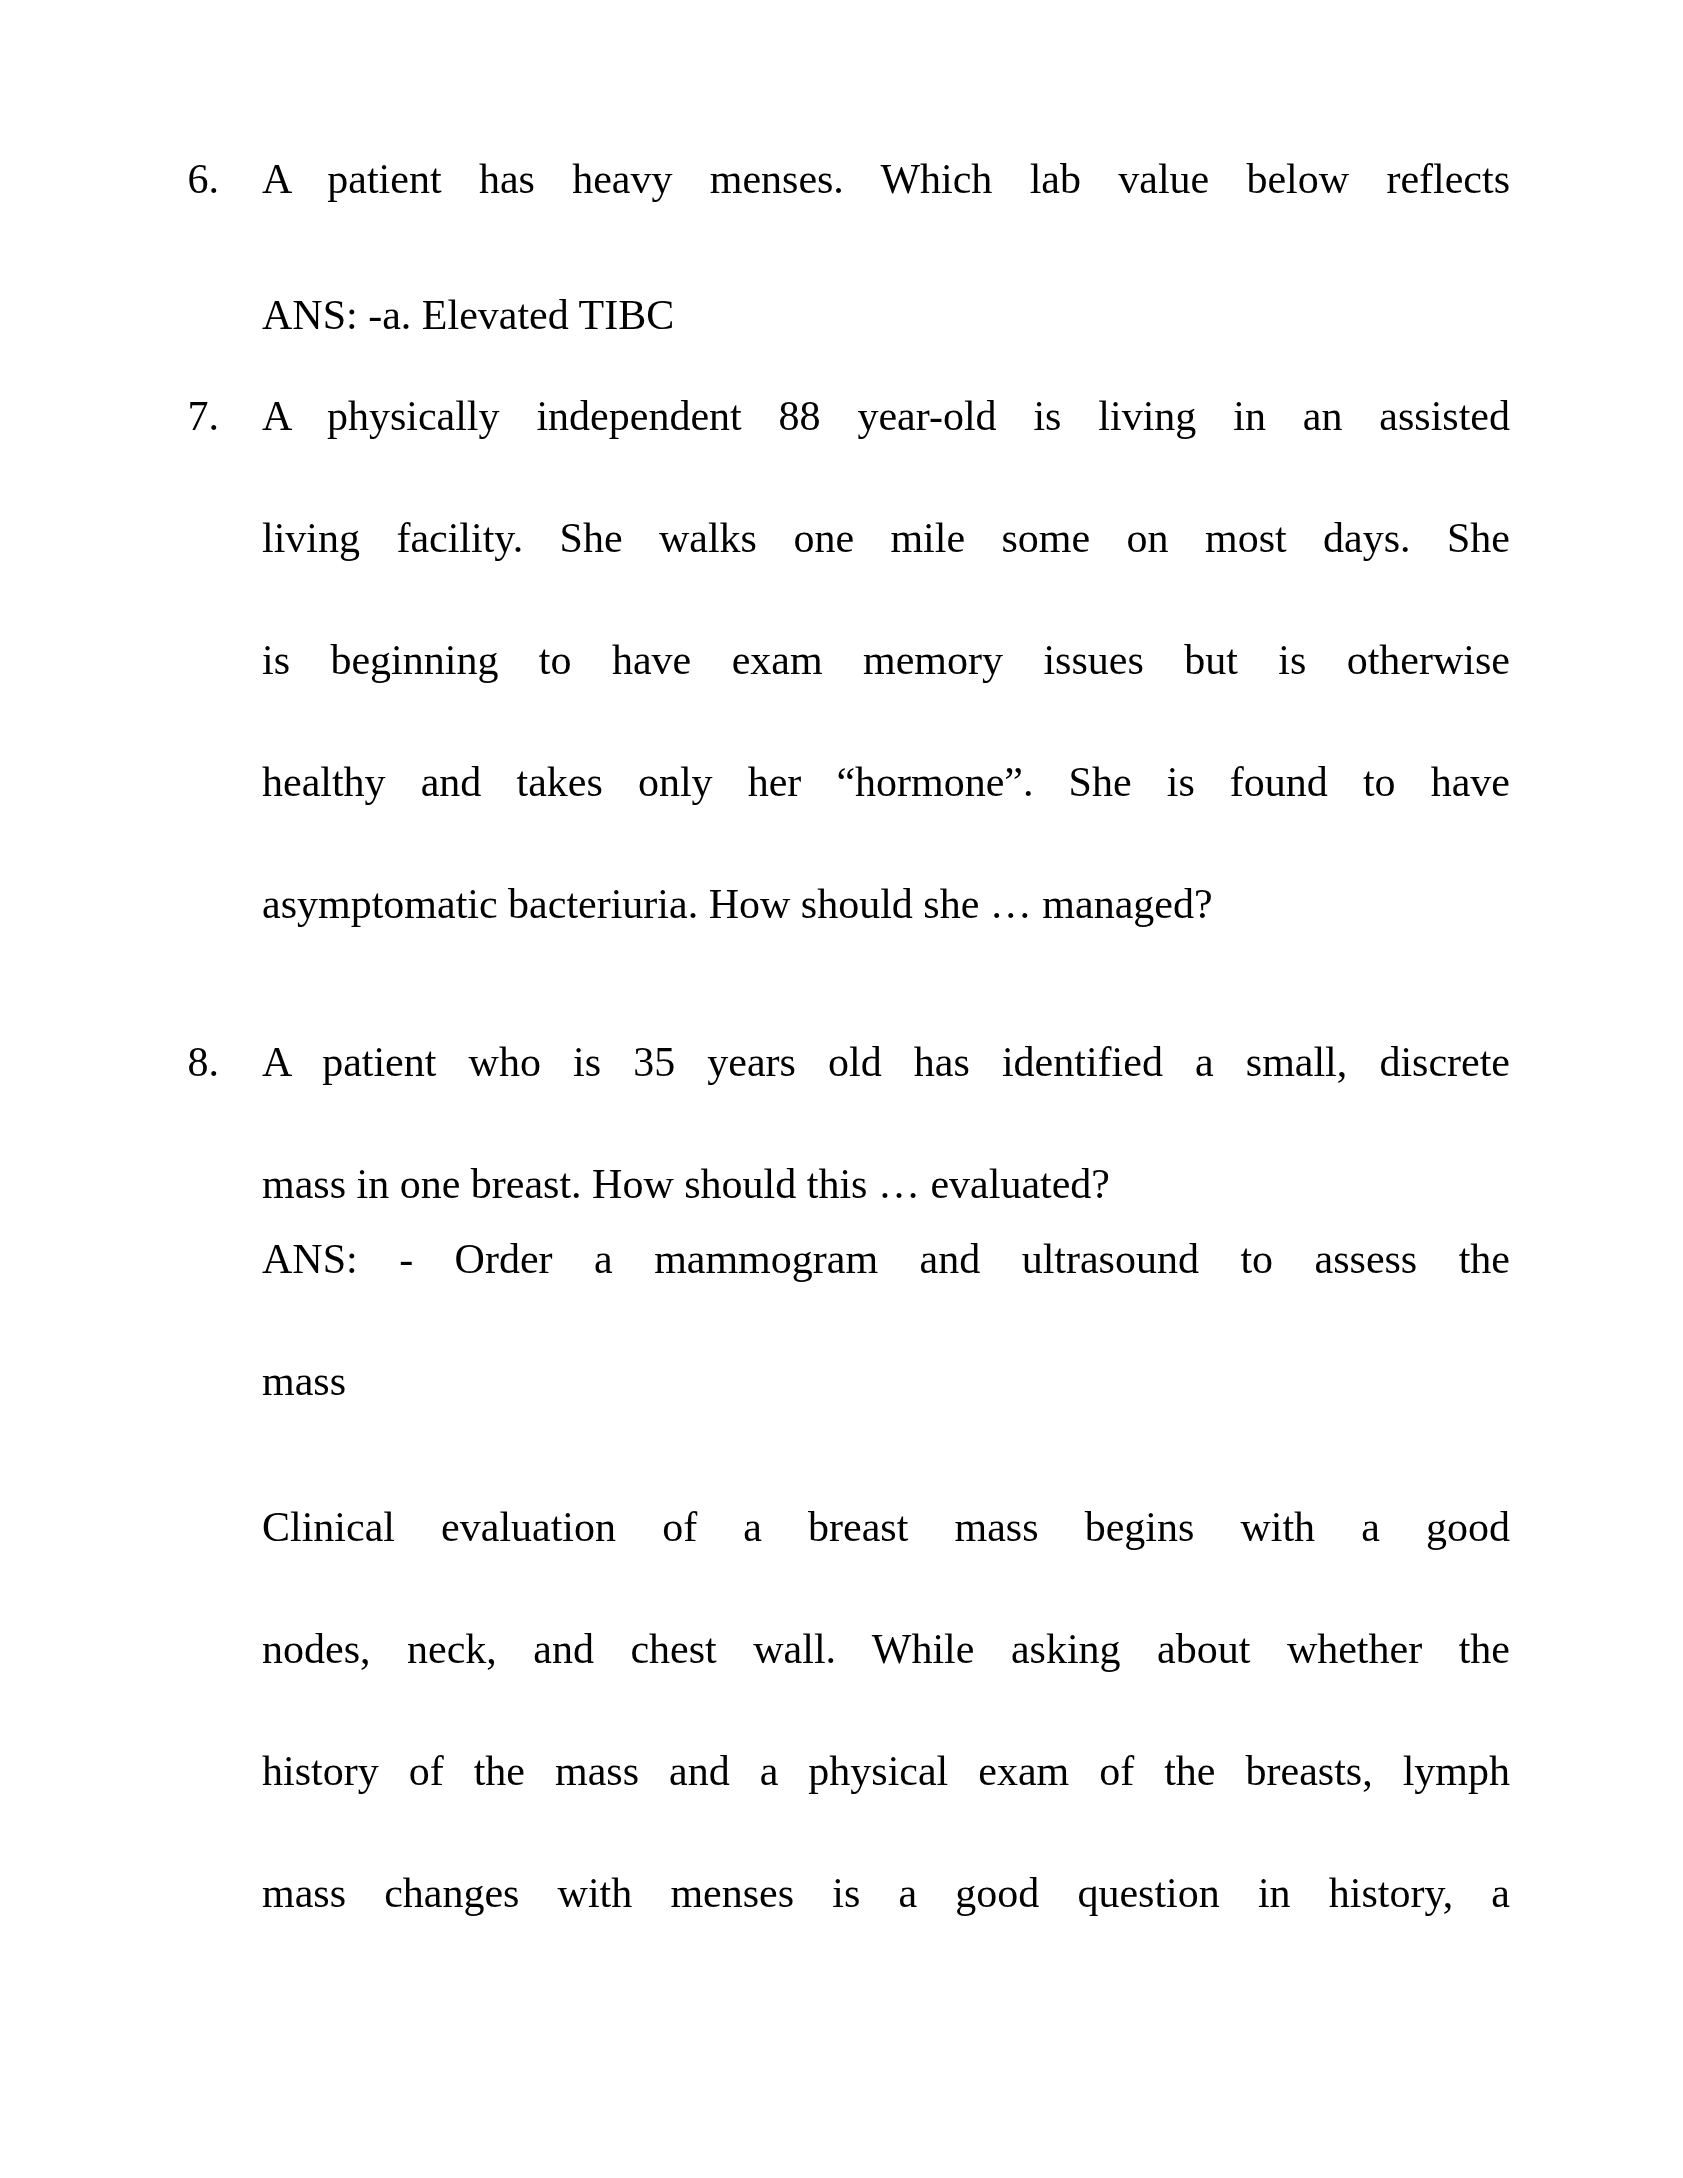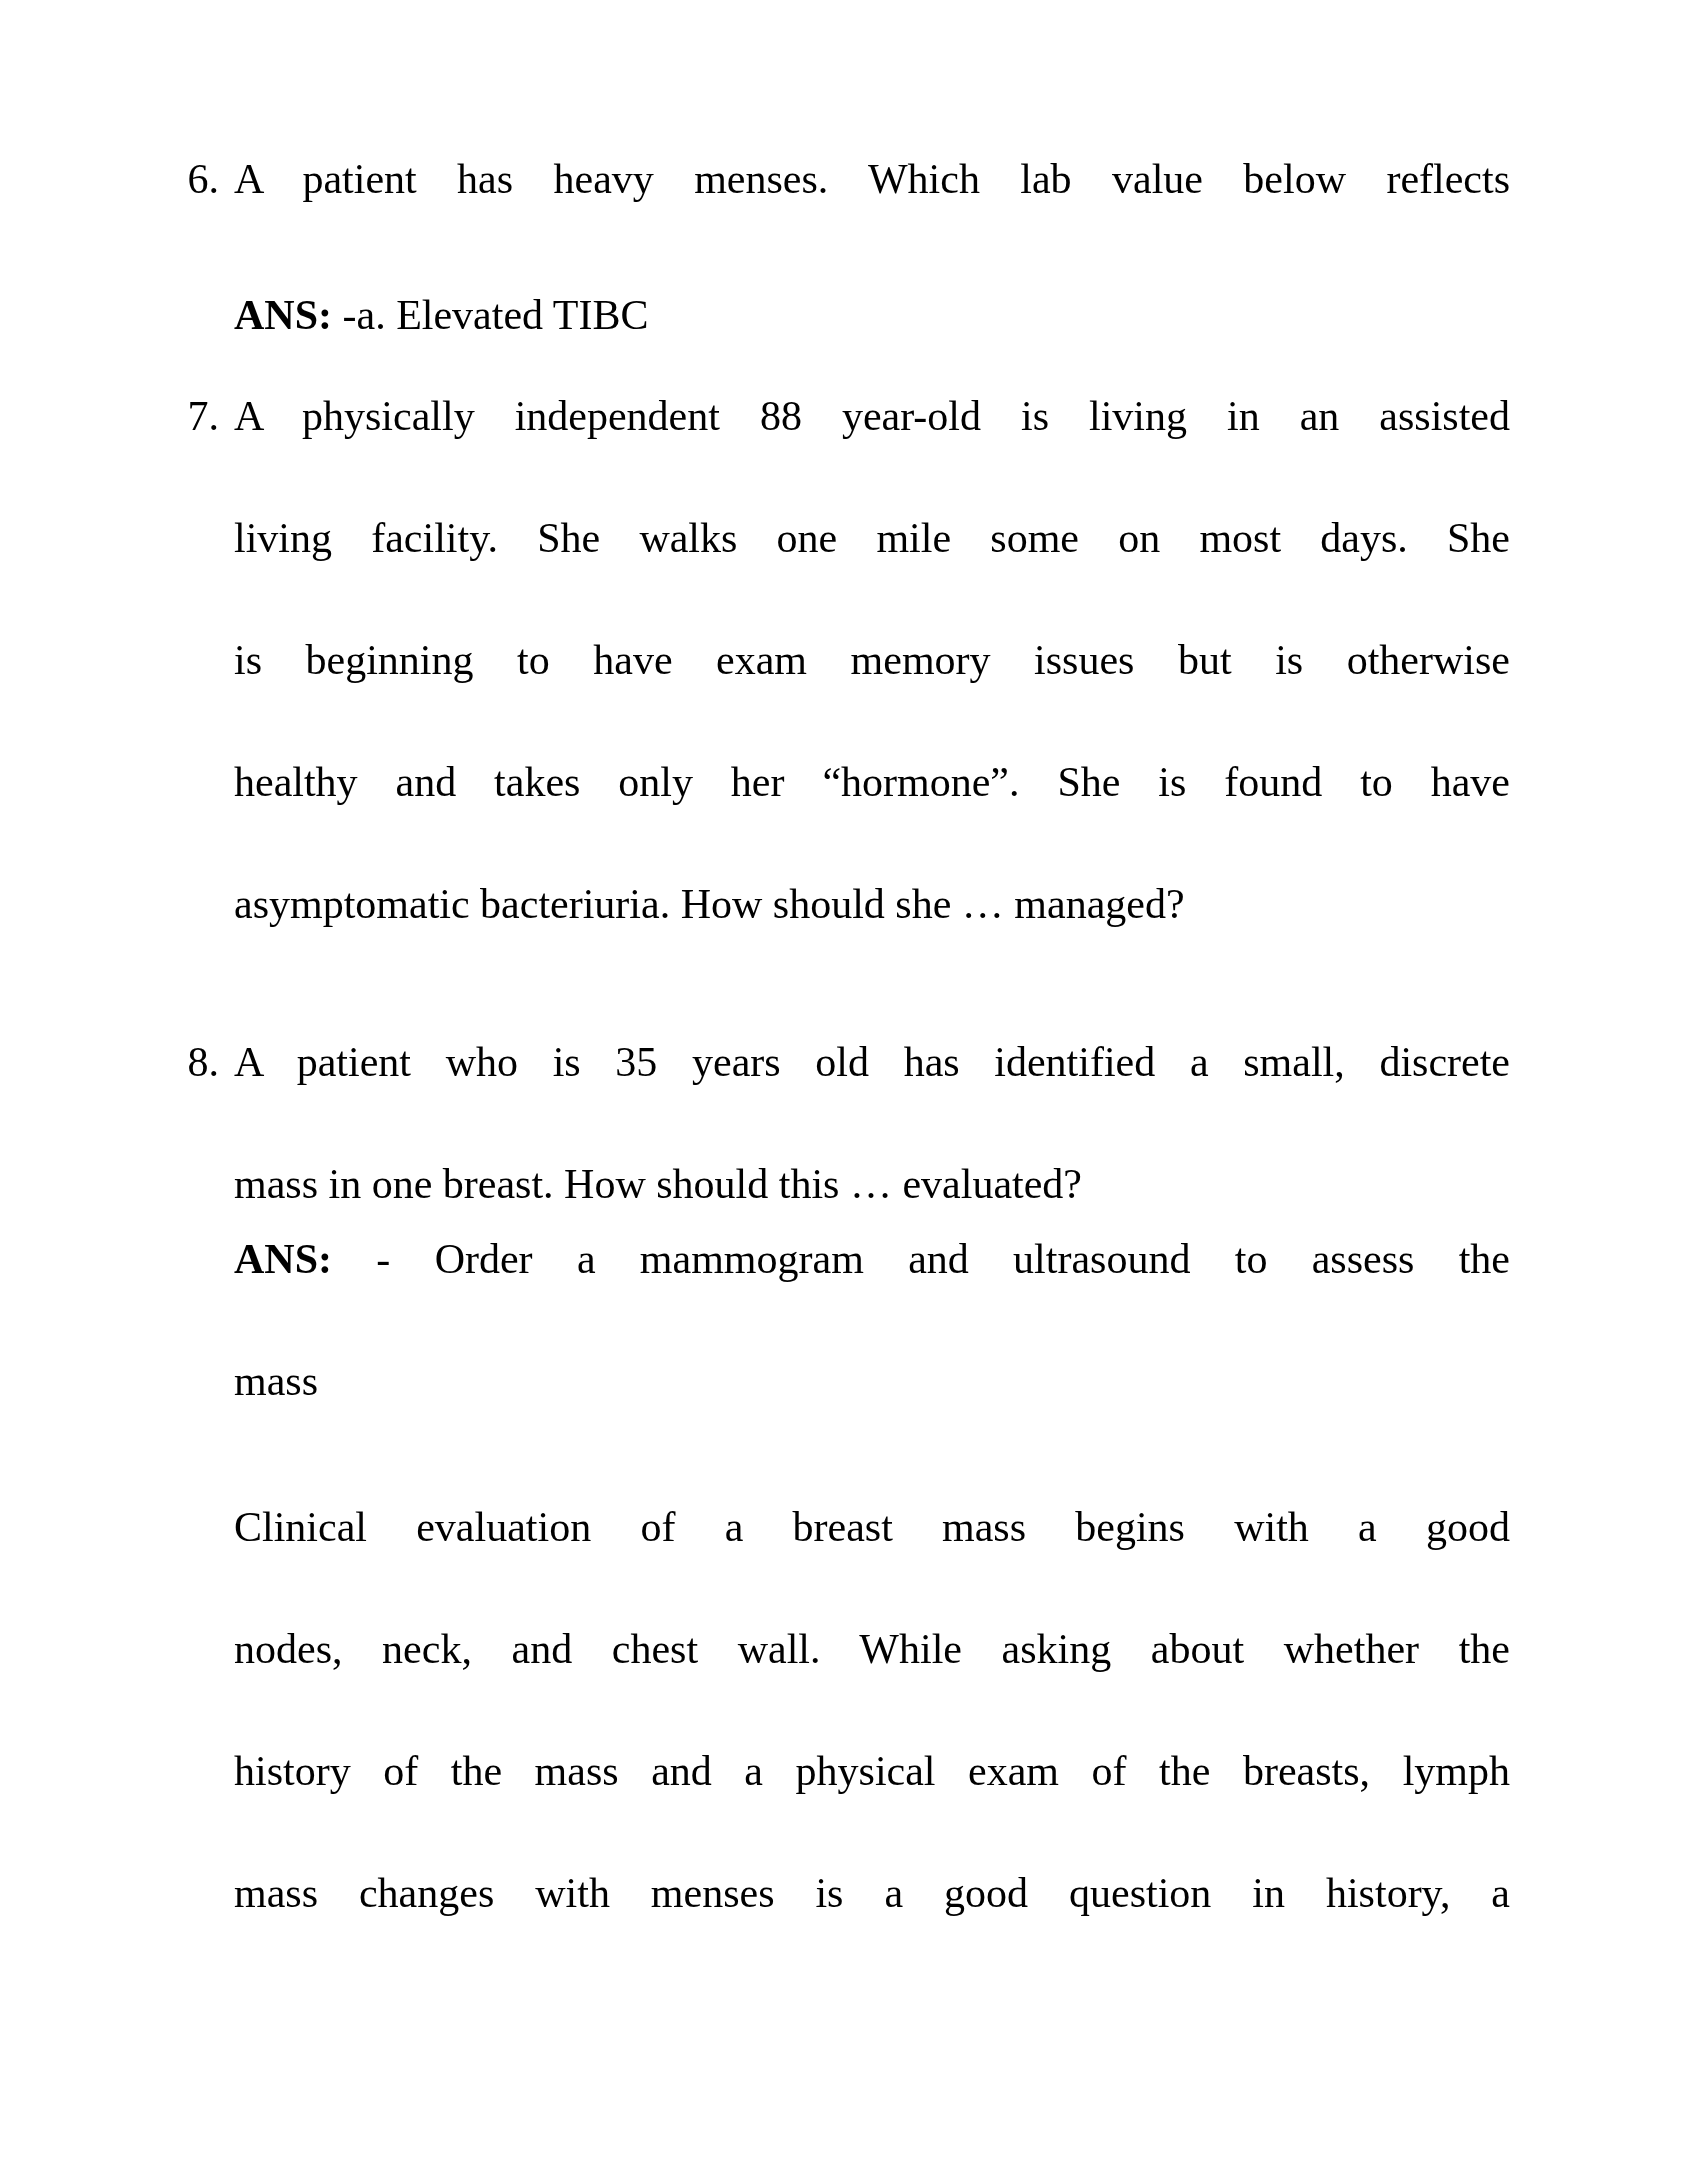--- a/index.html
+++ b/index.html
@@ -57,21 +57,21 @@
   
   .ansblock {
     padding-left: 61px;
     font-size: 42px;
     line-height: 61px;
     text-align: justify;
     text-justify: inter-word;
     margin: 0 0 14px 0;
   }
   .ans-label {
-    font-weight: bold;
+    font-weight: normal;
   }
 
   
   .bodypara {
     padding-left: 61px;
     font-size: 42px;
     line-height: 61px;
     text-align: justify;
     text-justify: inter-word;
     margin: 0;
@@ -80,20 +80,21 @@
   .gap-sm { height: 26px; }
   .gap-md { height: 71px; }
   .gap-lg { height: 83px; }
 
   
   .jline {
     display: block;
     text-align: justify;
     text-justify: inter-word;
     white-space: normal;
+    margin-left: 28px;
   }
   .jline::after {
     content: "";
     display: inline-block;
     width: 100%;
     height: 0;
   }
   .jline.noj::after { content: none; }
 </style>
 </head>

